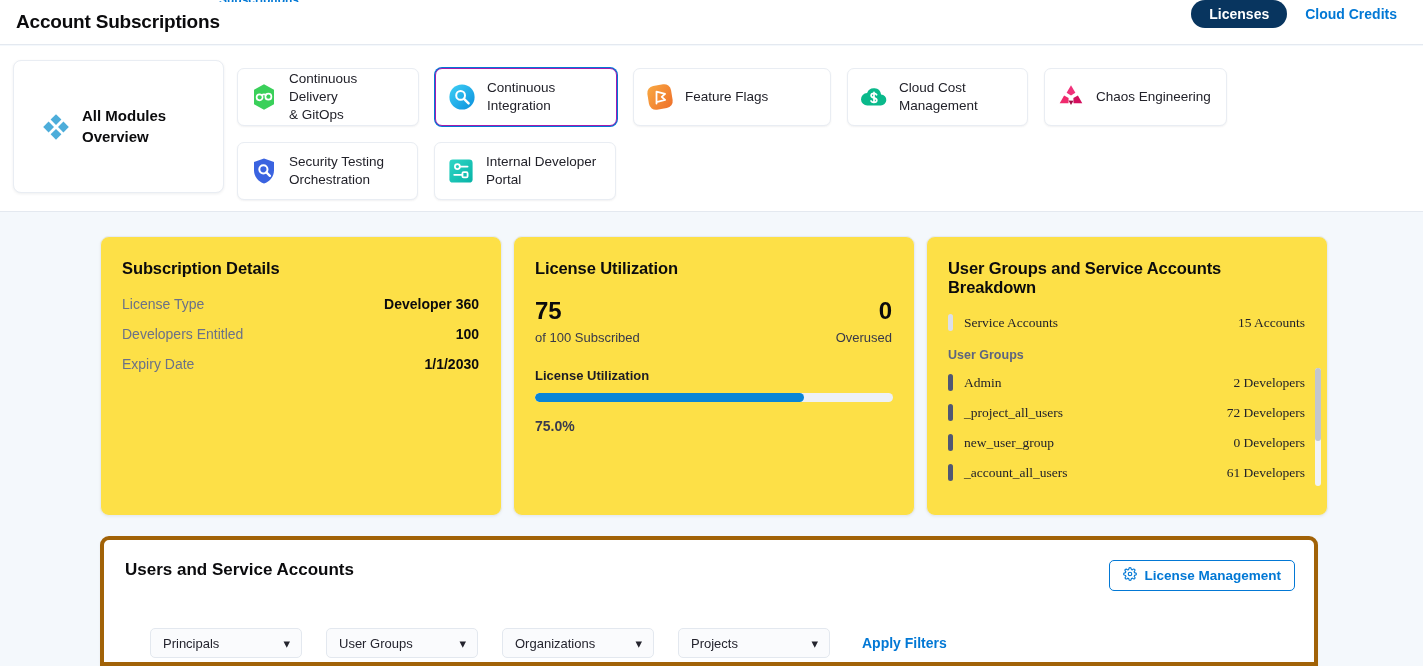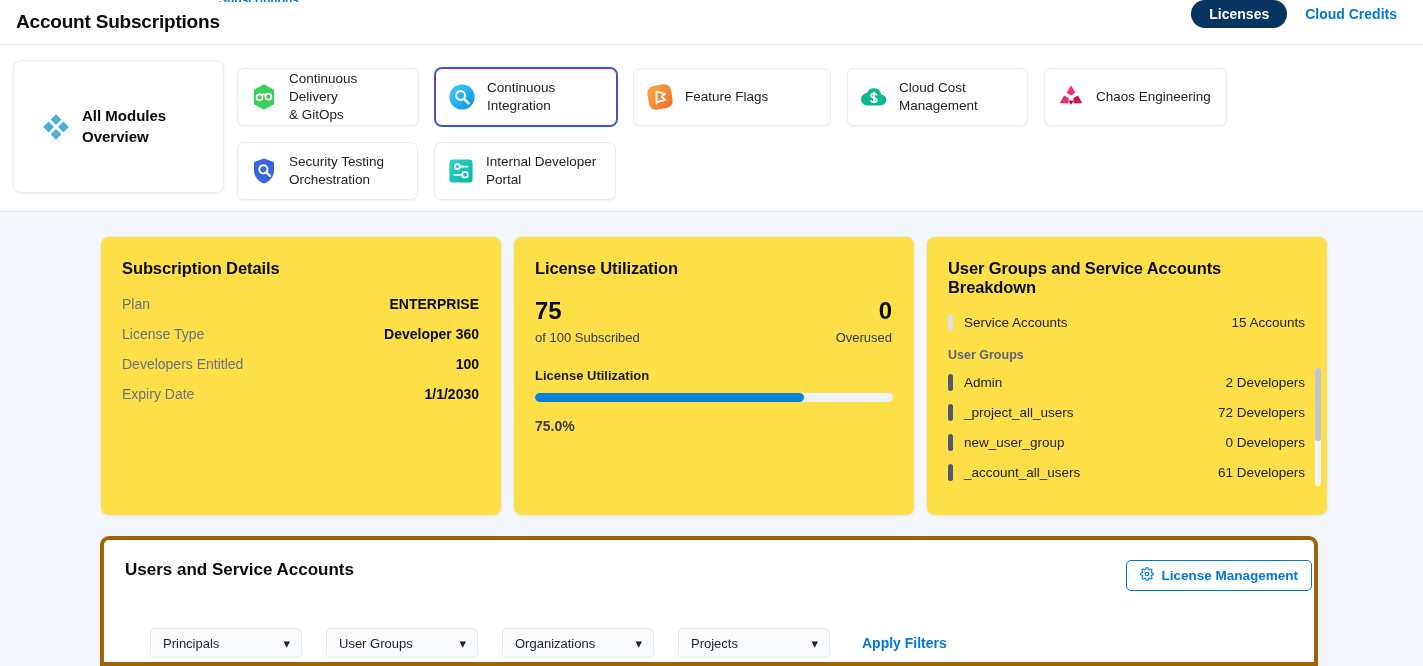--- a/index.html
+++ b/index.html
@@ -143,20 +143,21 @@
   .lic-pct {
     font-size: 14px; font-weight: 700; color: #3a3b4d;
     padding: 16px 21px 0 21px;
   }
 
   
   .ug-body { padding: 17px 22px 0 21px; position: relative; }
   .ug-row {
     display: flex; align-items: center; justify-content: space-between;
     margin-bottom: 13px;
+    font-family: Liberation Serif, serif;
   }
   .ug-left { display: flex; align-items: center; gap: 11px; }
   .ug-chip { width: 5px; height: 17px; border-radius: 3px; flex: 0 0 5px; }
   .ug-name { font-size: 13.5px; color: #22222a; }
   .ug-count { font-size: 13.5px; color: #22222a; }
   .ug-section-label {
     font-size: 12.5px; font-weight: 700; color: #5d6480;
     margin: 17px 0 12px 0;
   }
   .ug-scroll {
@@ -176,21 +177,21 @@
     width: 1218px; height: 130px;
     background: #fff; border: 4px solid #a16207;
     border-radius: 9px 9px 0 0;
     box-shadow: 0 1px 3px rgba(16,24,40,.05);
   }
   .bp-title {
     position: absolute; left: 21px; top: 20px;
     font-size: 17px; font-weight: 700; color: #0b0b0d;
   }
   .lm-btn {
-    position: absolute; right: 2px; top: 20px;
+    position: absolute; right: 19px; top: 20px;
     display: flex; align-items: center; gap: 7px;
     padding: 6px 13px; border: 1px solid #0278d5; border-radius: 5px;
     background: #fff; cursor: pointer;
     font-size: 13.5px; font-weight: 700; color: #0278d5;
     font-family: "Liberation Sans", sans-serif;
   }
   .filters {
     position: absolute; left: 46px; top: 88px;
     display: flex; align-items: center; gap: 24px;
   }
@@ -345,24 +346,20 @@
     </div>
   </div>
 
   <div class="body-area">
 
     <div class="cards-row">
 
       <div class="card card-sub">
         <div class="card-h">Subscription Details</div>
         <div class="kv-list">
-          <div class="kv-row">
-            <span class="kv-key">Plan</span>
-            <span class="kv-val">ENTERPRISE</span>
-          </div>
           <div class="kv-row">
             <span class="kv-key">License Type</span>
             <span class="kv-val">Developer 360</span>
           </div>
           <div class="kv-row">
             <span class="kv-key">Developers Entitled</span>
             <span class="kv-val">100</span>
           </div>
           <div class="kv-row">
             <span class="kv-key">Expiry Date</span>

